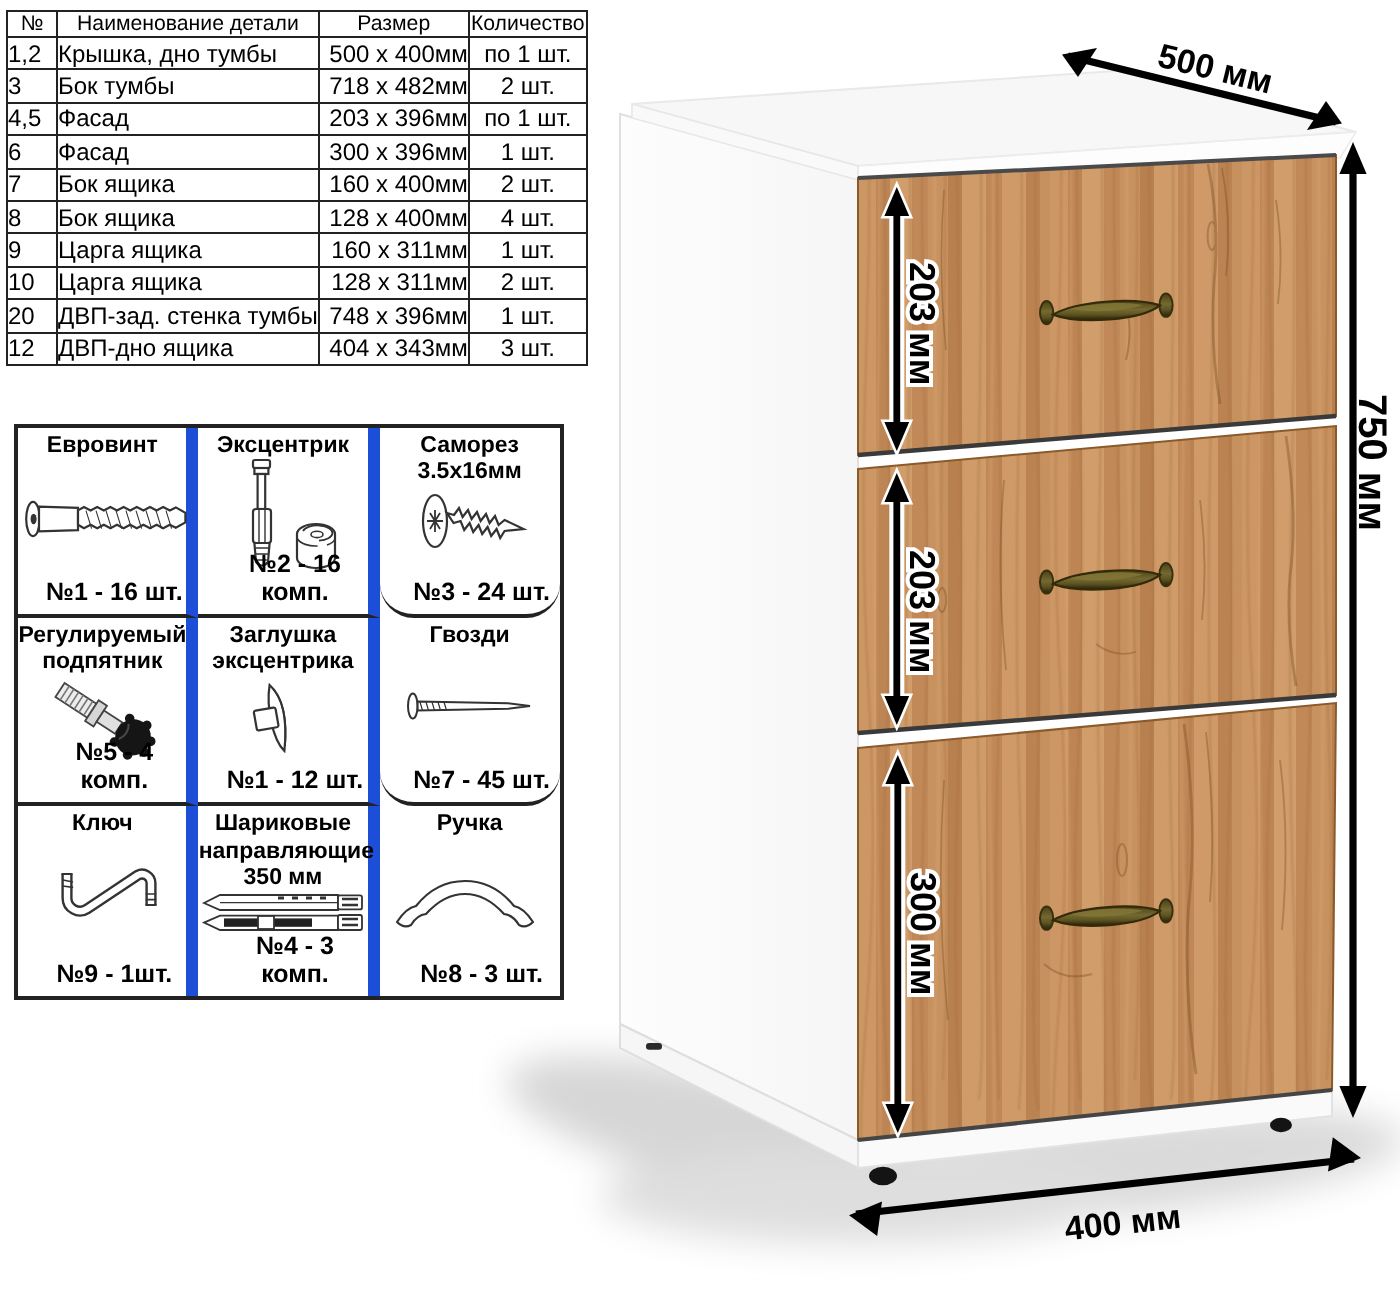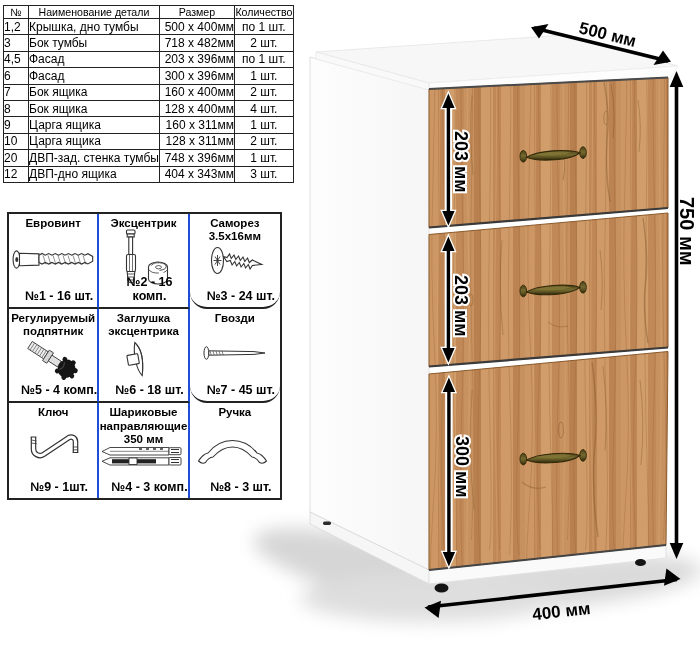--- a/index.html
+++ b/index.html
@@ -6,21 +6,21 @@
   body{width:700px;height:648px;background:#ffffff;font-family:"Liberation Sans",sans-serif;position:relative;overflow:hidden;}
   table.parts{position:absolute;left:3px;top:5px;border-collapse:collapse;table-layout:fixed;}
   table.parts td,table.parts th{border:1px solid #222;font-weight:normal;padding:0;line-height:1;white-space:nowrap;overflow:hidden;}
   table.parts th{font-size:10.6px;height:12px;}
   table.parts td{font-size:12px;height:15.4px;}
   .cnum{text-align:left;}
   .cname{text-align:left;padding-left:7px;font-size:11.6px;}
   .csize{text-align:right;}
   .cqty{text-align:center;}
   .hw{position:absolute;left:7px;top:212px;width:271px;height:284px;border:2px solid #222;display:grid;grid-template-columns:1fr 1fr 1fr;grid-template-rows:1fr 1fr 1fr;}
-  .hw .cell{border-right:2px solid #1d4ed8;border-bottom:2px solid #222;position:relative;}
+  .hw .cell{border-right:6px solid #1d4ed8;border-bottom:2px solid #222;position:relative;}
   .hw .cell:nth-child(3n){border-right:none;border-radius:17px;}
   .hw .cell:nth-child(n+7){border-bottom:none;}
   .hw .t{position:absolute;top:3px;left:0;right:0;text-align:center;font-weight:bold;font-size:11.5px;line-height:1.15;}
   .hw .c{position:absolute;bottom:4px;left:12px;right:0;text-align:center;font-weight:bold;font-size:12.5px;}
   .hw svg{position:absolute;left:0;top:0;}
 </style>
 </head>
 <body>
 
 <table class="parts">
@@ -172,21 +172,21 @@
 
   <div class="cell">
     <div class="t">Заглушка<br>эксцентрика</div>
     <svg width="89" height="93" viewBox="0 0 89 93">
       <g stroke="#333" fill="#fff" stroke-width="1.1">
         <path d="M35.8,33.5 C42,39 45,49 43.2,66.5 C37.5,61 34,45 35.8,33.5 Z"></path>
         <path d="M37.5,35.5 C42.5,41 44.5,50 43.5,64" fill="none" stroke-width="0.9"></path>
         <rect x="28.5" y="45.5" width="11" height="10" rx="1" transform="rotate(-10 34 50)"></rect>
       </g>
     </svg>
-    <div class="c">№6 - 18 шт.</div>
+    <div class="c">№1 - 12 шт.</div>
   </div>
 
   <div class="cell">
     <div class="t">Гвозди</div>
     <svg width="89" height="93" viewBox="0 0 89 93">
       <g stroke="#333" fill="#fff" stroke-width="1">
         <ellipse cx="16.4" cy="44" rx="2.4" ry="6.3"></ellipse>
         <path d="M18.8,41.8 L64,42.6 L75,44 L64,45.4 L18.8,46.2 Z"></path>
         <path d="M20,42 l1.2,4 M23,42 l1.2,4 M26,42 l1.2,4 M29,42 l1.2,4 M32,42 l1.2,4" stroke-width="0.6"></path>
       </g>

